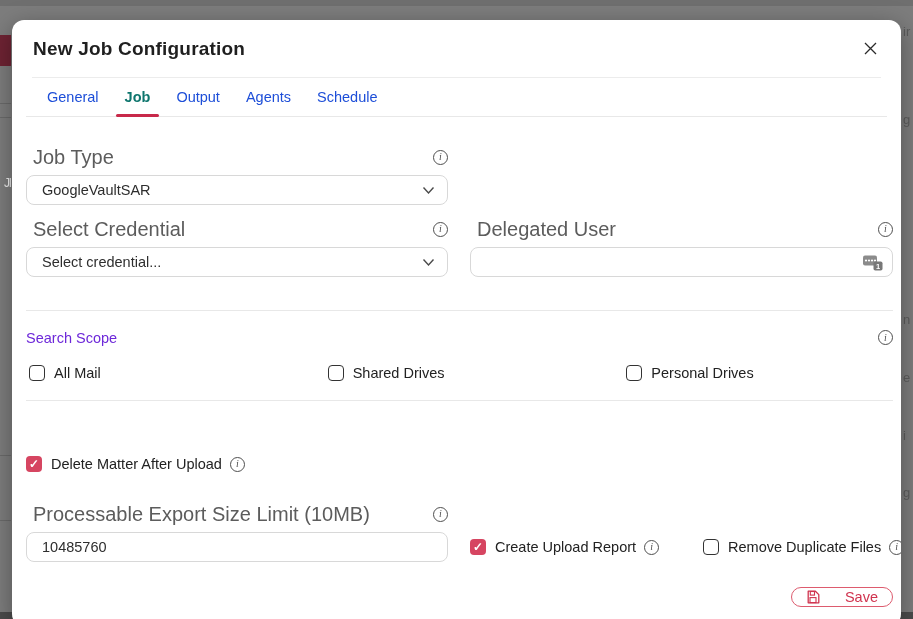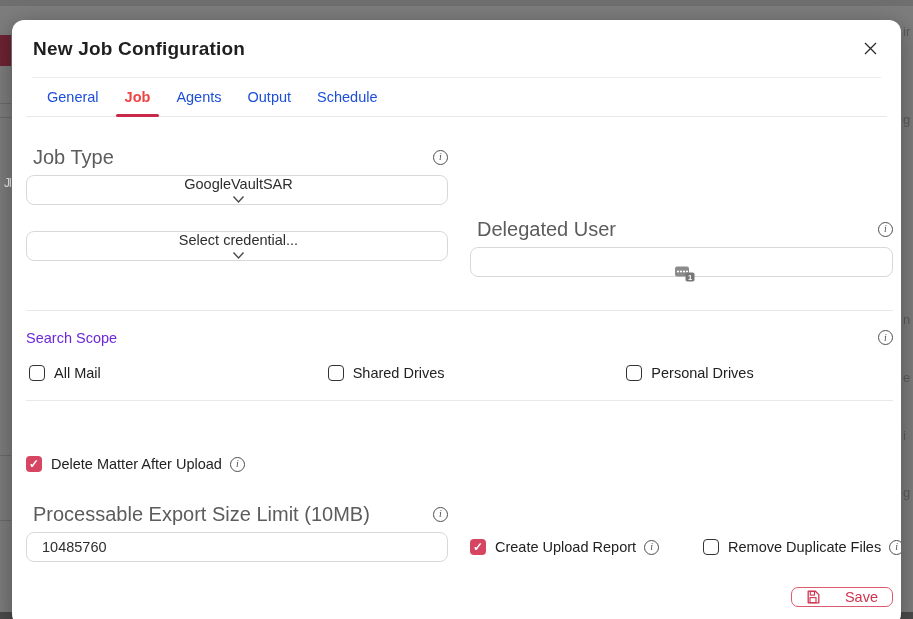--- a/index.html
+++ b/index.html
@@ -23,36 +23,36 @@
                   padding:0 22px 0 21px; }
   .modal-title { font-size:19px; font-weight:600; color:#1f1f1f; letter-spacing:0.2px; }
   .close-btn { width:18px; height:18px; display:flex; align-items:center; justify-content:center; cursor:pointer; }
   .header-divider { height:1px; background:#ececec; margin:0 20px; }
 
   
   .tabs { display:flex; align-items:stretch; height:39px; padding-left:12px; border-bottom:1px solid #e8e8e8;
           margin:0 14px 0 14px; position:relative; }
   .tab { position:relative; display:flex; align-items:center; padding:0 9px; margin-right:8px;
          font-size:14.5px; color:#1d4ed8; cursor:pointer; }
-  .tab.active { color:#ef4444; font-weight:600; }
+  .tab.active { color:#0f766e; font-weight:600; }
   .tab.active::after { content:""; position:absolute; left:0; right:0; bottom:-1px; height:3px;
                        background:#c8294a; border-radius:2px; }
 
   
   .content { padding:0 8px 0 14px; position:relative; }
   .row-grid { display:grid; grid-template-columns:422px 1fr; column-gap:22px; }
 
   .label-row { display:flex; justify-content:space-between; align-items:center; padding-left:7px; height:16px; }
   .field-label { font-size:20px; color:#5c5c5c; }
   .info { width:15px; height:15px; border:1px solid #4f4f4f; border-radius:50%; display:inline-flex;
           align-items:center; justify-content:center; color:#4f4f4f; font-size:10px; flex:0 0 auto; cursor:pointer; }
   .info::after { content:"i"; font-family:"Liberation Serif", serif; font-style:italic; line-height:1; }
 
   .field { height:30px; border:1px solid #d8d8d8; border-radius:8px; background:#fff; display:flex;
-           align-items:center; padding:0 12px 0 15px; margin-top:10px;flex-direction:column; }
+           align-items:center; padding:0 12px 0 15px; margin-top:10px; }
   .field-text { font-size:14.5px; color:#2e2e2e; flex:1; }
   .select-field { cursor:pointer; justify-content:space-between; }
   .chev { width:13px; height:9px; flex:0 0 auto; }
   .text-input { width:100%; height:100%; border:none; outline:none; font-size:14.5px; color:#2e2e2e;
                 font-family:"Liberation Sans", sans-serif; background:transparent; padding:0; }
   .du-icon { width:22px; height:19px; flex:0 0 auto; }
 
   .divider { height:1px; background:#e8e8e8; }
 
   .scope-head-row { display:flex; justify-content:space-between; align-items:center; margin-top:18px; height:17px; }
@@ -68,21 +68,21 @@
             color:#ffffff; font-size:12px; font-weight:700; display:flex; align-items:center; justify-content:center; }
   .cb-label { font-size:14.5px; color:#222222; white-space:nowrap; }
   .cb .info { margin-left:-1px; }
 
   .limit-row { margin-top:22px; }
   .limit-row .right-cell { padding-top:33px; display:flex; align-items:flex-start; gap:44px; }
   .limit-row2 { margin-top:34px; }
 
   .save-row { display:flex; justify-content:flex-end; margin-top:25px; }
   .save-btn { display:inline-flex; align-items:center; gap:25px; height:20px; padding:0 14px;
-              border:1.5px solid #dd5b6e; border-radius:7px; background:#fff; color:#d0344f;
+              border:1.5px solid #dd5b6e; border-radius:12px; background:#fff; color:#d0344f;
               font-size:14.5px; cursor:pointer; font-family:"Liberation Sans", sans-serif; }
 </style>
 </head>
 <body>
 
 <div id="stage">
 
   <div class="backdrop-top"></div>
   <div class="backdrop-bottom"></div>
   <div class="maroon-block"></div>
@@ -106,22 +106,22 @@
         <svg width="15" height="15" viewBox="0 0 15 15">
           <path d="M2 2 L13 13 M13 2 L2 13" stroke="#2b2b2b" stroke-width="1.3" fill="none"></path>
         </svg>
       </div>
     </div>
     <div class="header-divider"></div>
 
     <div class="tabs">
       <div class="tab">General</div>
       <div class="tab active">Job</div>
+      <div class="tab">Output</div>
       <div class="tab">Agents</div>
-      <div class="tab">Output</div>
       <div class="tab">Schedule</div>
     </div>
 
     <div class="content">
 
       <div class="row-grid" style="margin-top:32px">
         <div>
           <div class="label-row">
             <span class="field-label">Job Type</span>
             <span class="info"></span>
@@ -131,20 +131,24 @@
             <svg class="chev" viewBox="0 0 13 9">
               <path d="M1.5 1.5 L6.5 7 L11.5 1.5" fill="none" stroke="#4a4a4a" stroke-width="1.4"></path>
             </svg>
           </div>
         </div>
         <div></div>
       </div>
 
       <div class="row-grid" style="margin-top:16px">
         <div>
+          <div class="label-row">
+            <span class="field-label">Select Credential</span>
+            <span class="info"></span>
+          </div>
           <div class="field select-field">
             <span class="field-text">Select credential...</span>
             <svg class="chev" viewBox="0 0 13 9">
               <path d="M1.5 1.5 L6.5 7 L11.5 1.5" fill="none" stroke="#4a4a4a" stroke-width="1.4"></path>
             </svg>
           </div>
         </div>
         <div>
           <div class="label-row">
             <span class="field-label">Delegated User</span>

